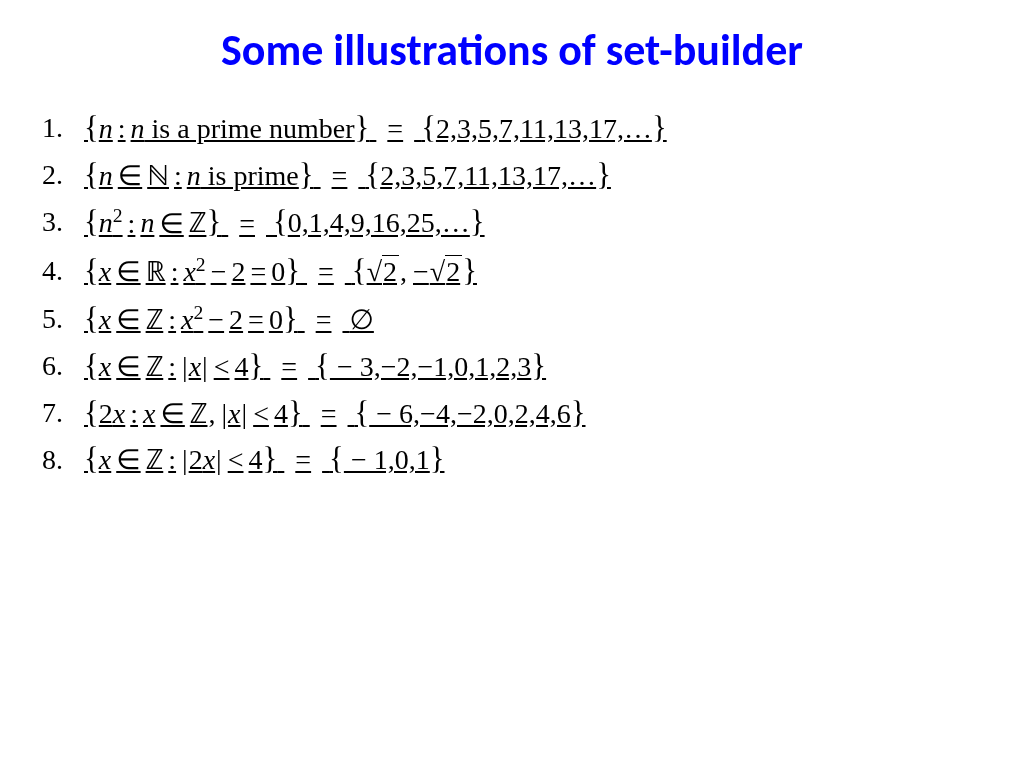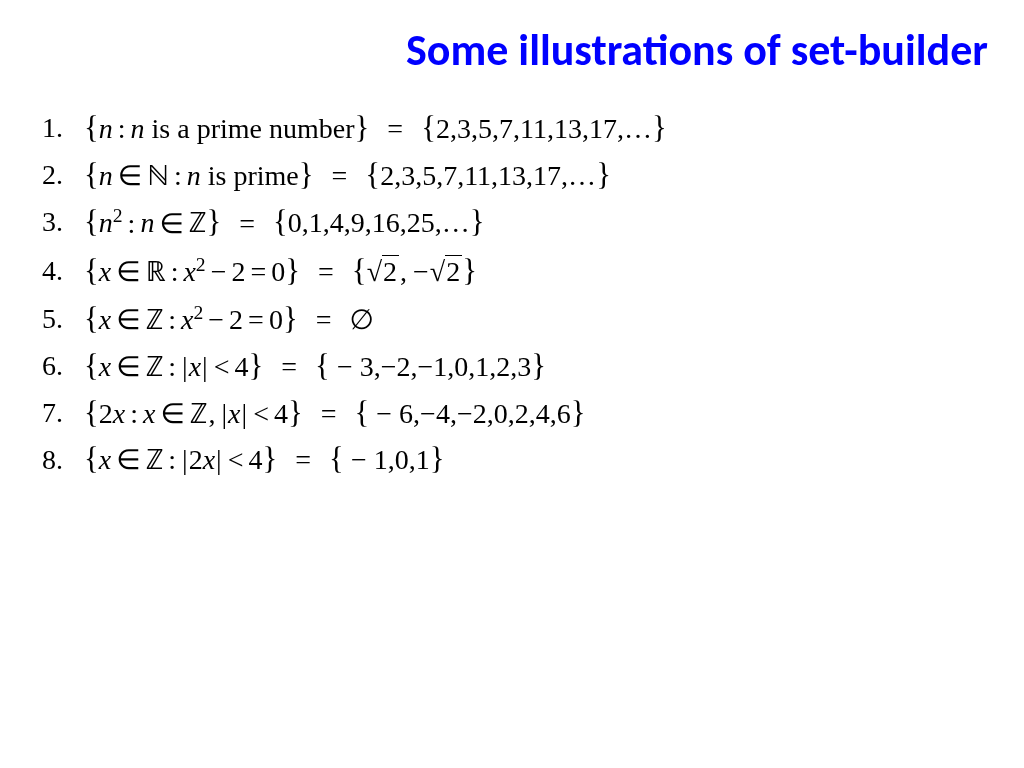--- a/index.html
+++ b/index.html
@@ -14,21 +14,21 @@
   .slide {
     box-sizing: border-box;
     width: 1024px;
     height: 768px;
     padding: 24px 36px 0 36px;
   }
   .title {
     color: #0000ff;
     font-weight: 700;
     font-size: 44px;
-    text-align: right;
+    text-align: center;
     line-height: 1.2;
     font-family: "Calibri", "Segoe UI", Arial, sans-serif;
     margin-bottom: 36px;
   }
   ol.list {
     list-style: none;
     margin: 0;
     padding: 0 0 0 6px;
     font-size: 28px;
     line-height: 1.0;
@@ -41,20 +41,21 @@
   }
   .num {
     display: inline-block;
     width: 42px;
     font-family: "Times New Roman", serif;
   }
   .math {
     font-family: "Times New Roman", "Cambria Math", serif;
     font-style: italic;
     white-space: nowrap;
+    text-decoration: underline;
   }
   .math .rm  { font-style: normal; font-family: "Times New Roman", serif; }
   .math .op  { font-style: normal; padding: 0 1px; }
   .math .bb  { font-style: normal; font-family: "Cambria Math", "Times New Roman", serif; }
   .math sup  { font-size: 0.7em; vertical-align: super; font-style: italic; }
   .sqrt-sym  { font-style: normal; }
   .sqrt-arg  { border-top: 1.4px solid #000; padding: 0 2px 0 1px; }
   .brace { font-style: normal; font-size: 1.1em; }
   .abs   { font-style: normal; padding: 0 1px; }
   .thin  { display:inline-block; width:4px; }

